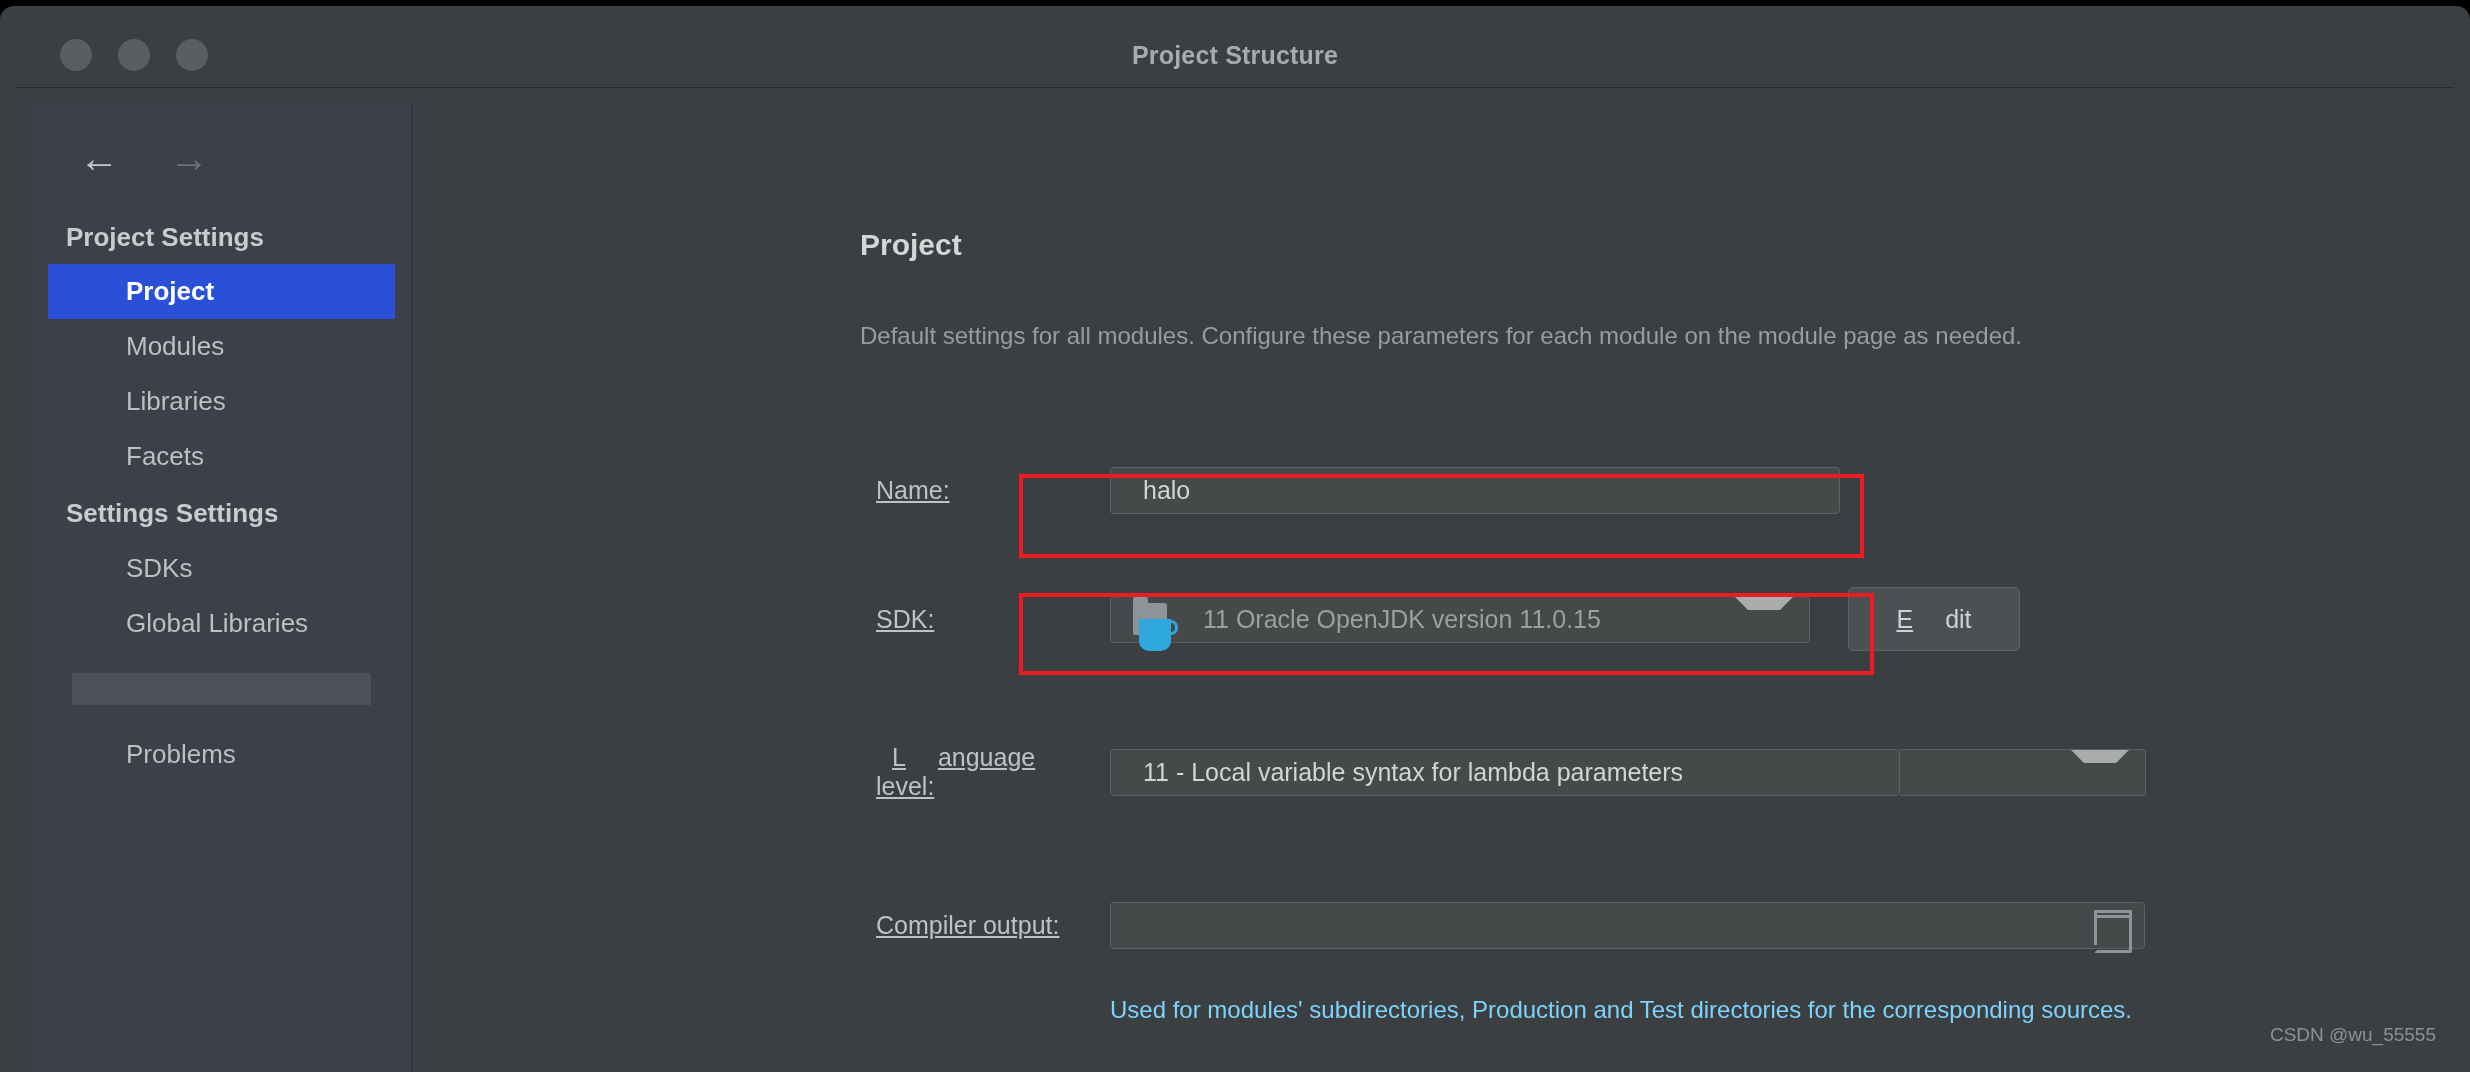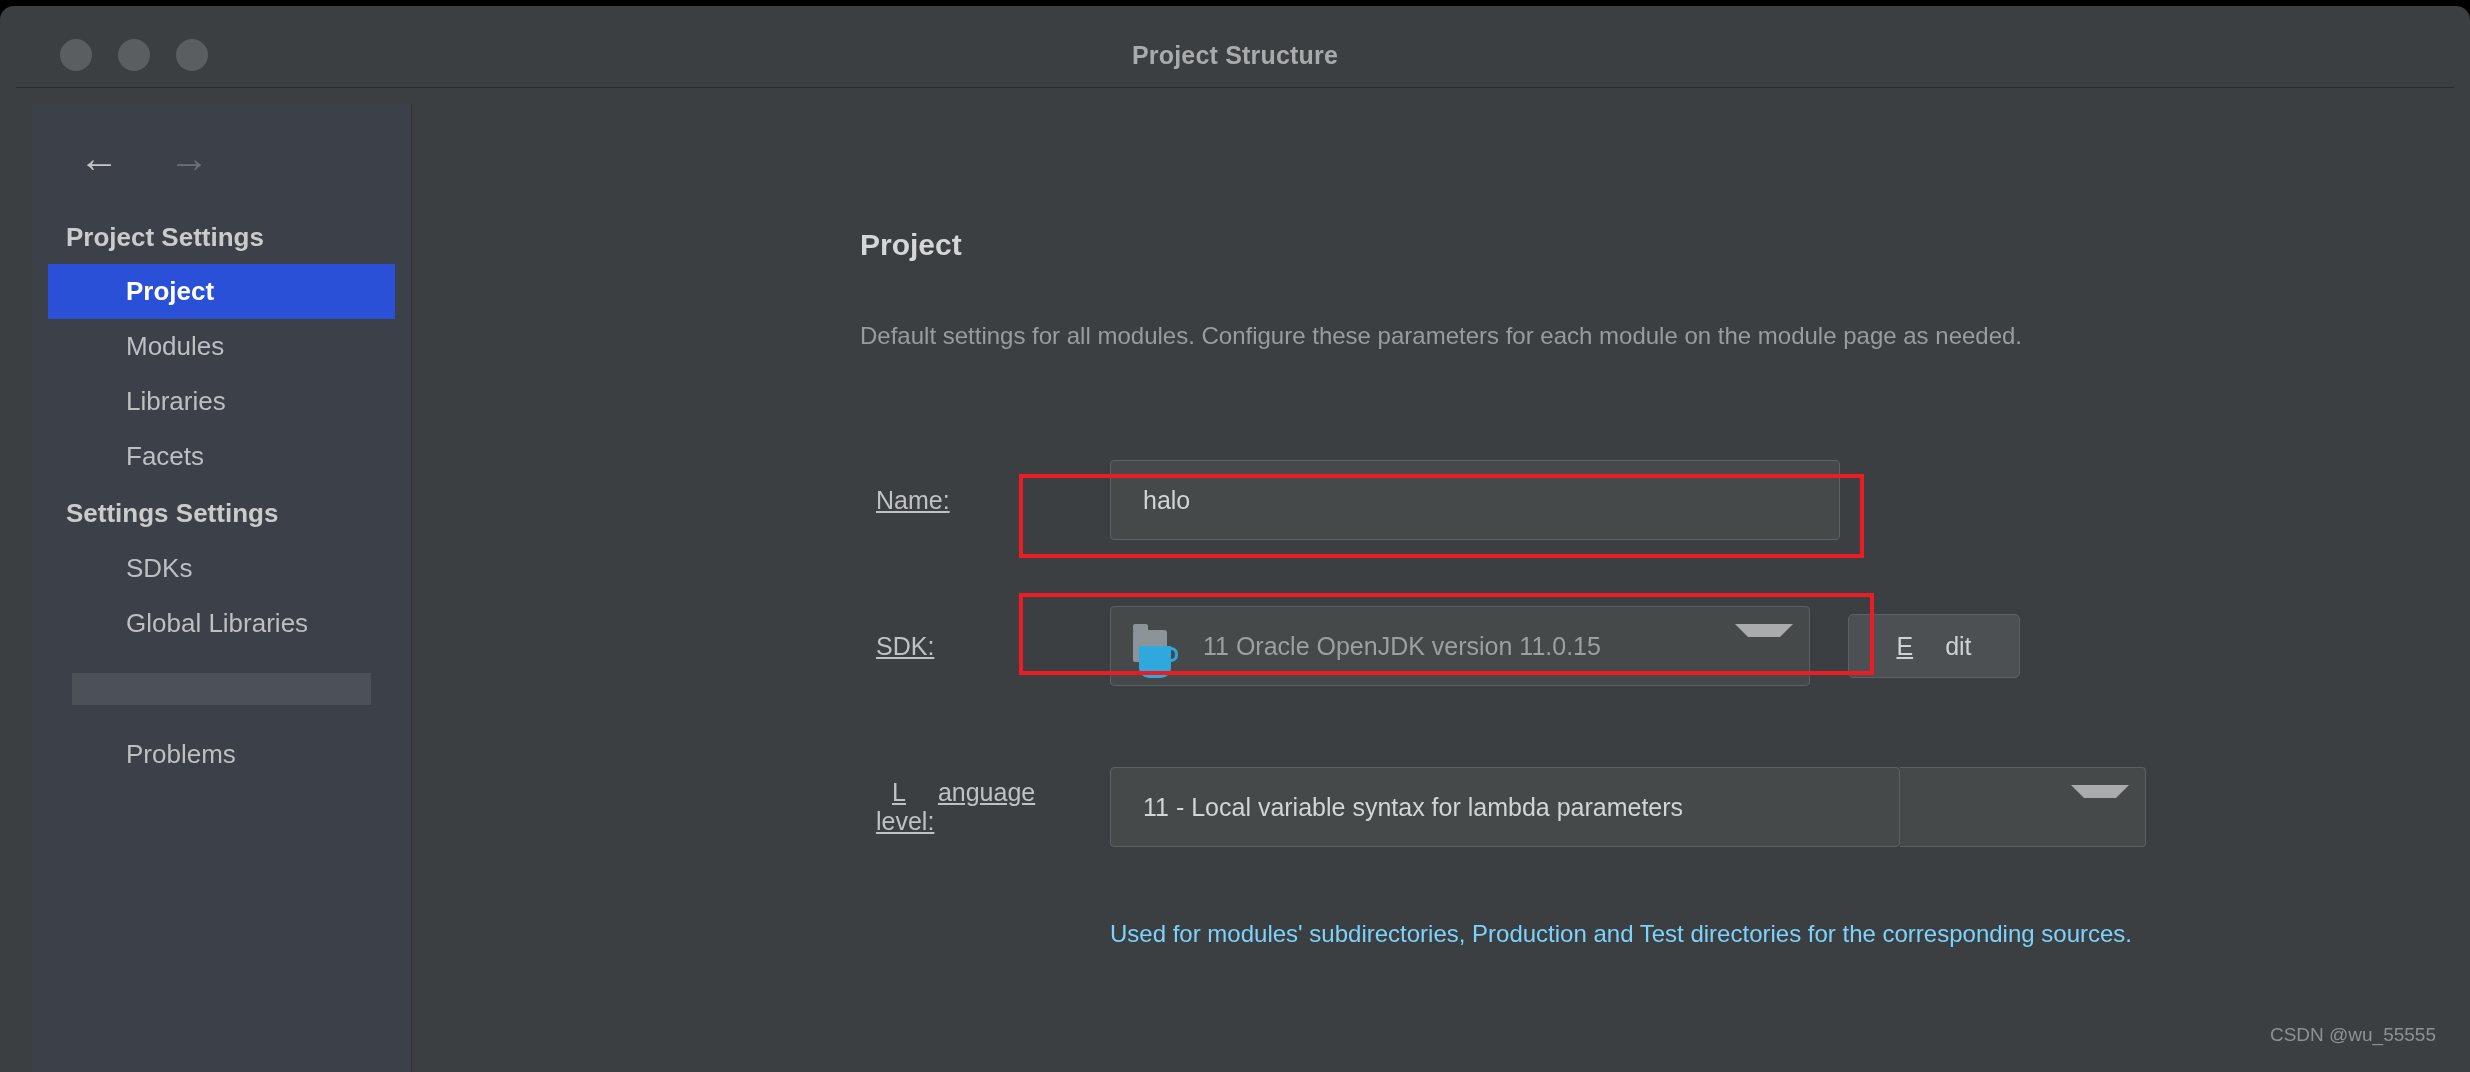--- a/index.html
+++ b/index.html
@@ -133,21 +133,21 @@
   .form-label {
     width: 250px;
     color: #bfc1c3;
     font-size: 25px;
     flex: 0 0 250px;
     text-decoration: underline;
   }
   .mn { text-decoration: underline; }
 
   .field {
-    height: 80px;
+    height: 47px;
     background: #45494a;
     border: 1px solid #5d6163;
     border-radius: 4px;
     display: flex;
     align-items: center;
     padding: 0 16px;
     color: #d2d4d6;
     font-size: 25px;
   }
   #name-field   { width: 730px; }
@@ -324,20 +324,30 @@
       <div class="form-row" style="margin-bottom:46px;">
         <div class="form-label"><span class="mn">L</span><span>anguage level:</span></div>
         <div class="field" id="lang-field">
           <span class="sel-text">11 - Local variable syntax for lambda parameters</span>
         </div>
         <div class="field" style="width:246px; border-left:none; border-radius:0 4px 4px 0; justify-content:flex-end;">
           <span class="caret"></span>
         </div>
       </div>
 
+      <div class="form-row" style="margin-bottom:18px;">
+        <div class="form-label">Compiler output:</div>
+        <div class="field" id="out-field">
+          <span class="sel-text"></span>
+          <span class="browse-icon">
+            <span class="b2"></span>
+              <span class="b1"></span>
+          </span>
+        </div>
+      </div>
 
       <div class="help-text">Used for modules' subdirectories, Production and Test directories for the corresponding sources.</div>
 
       <div class="annot" id="annot-sdk"></div>
       <div class="annot" id="annot-lang"></div>
     </div>
   </div>
 
   <div id="watermark">CSDN @wu_55555</div>
 </div>

